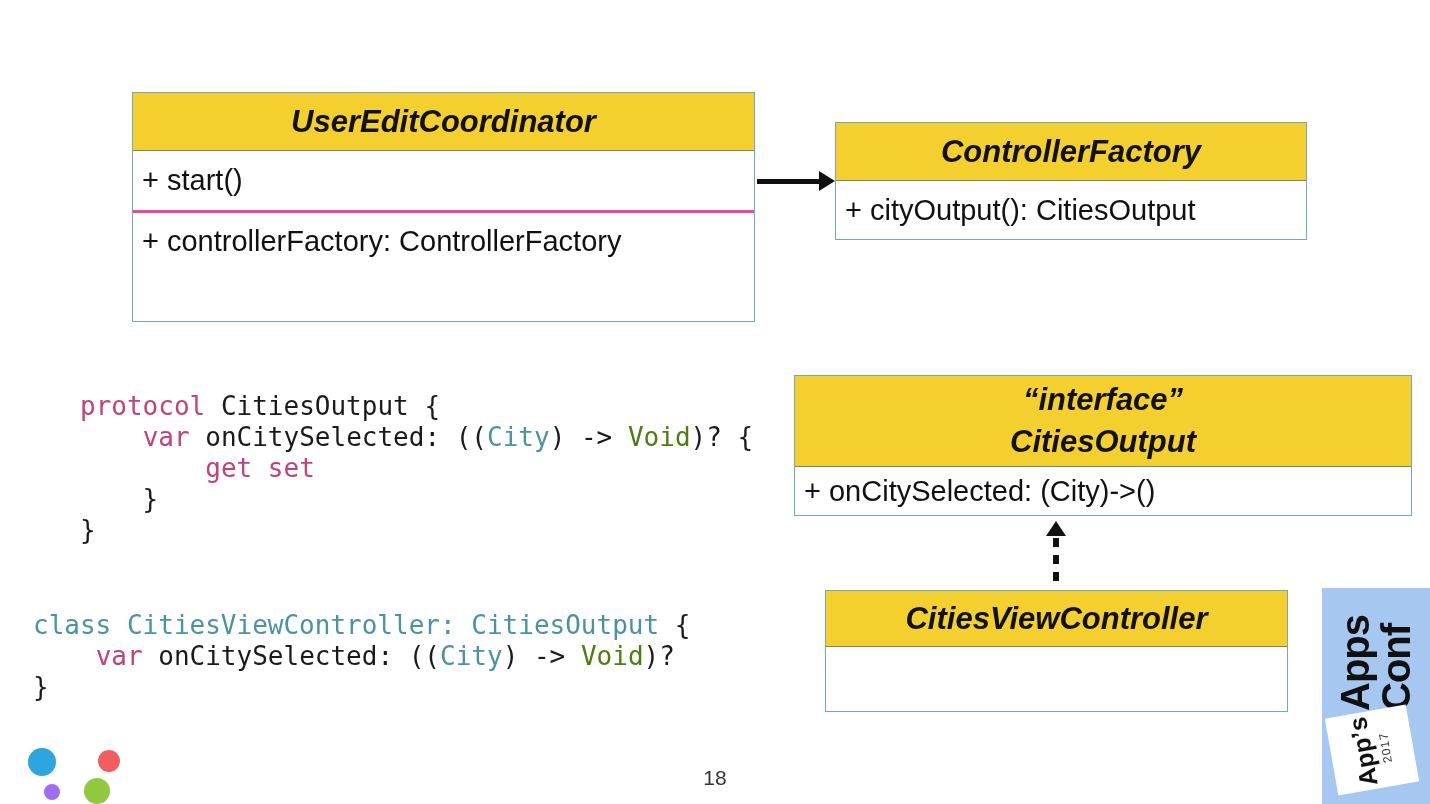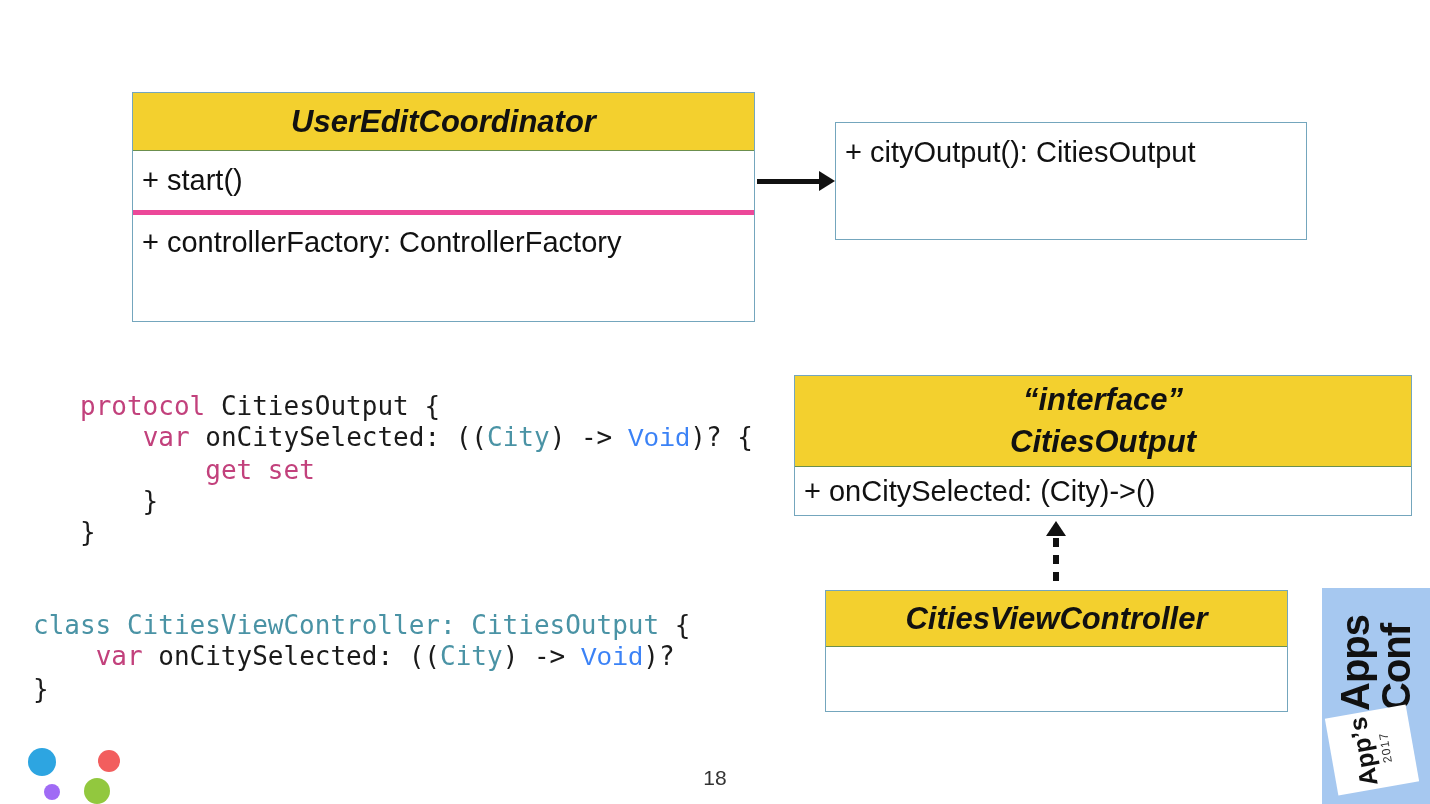--- a/index.html
+++ b/index.html
@@ -7,21 +7,21 @@
          font-family:"Liberation Sans", sans-serif; }
 
   
   .uml-box { position:absolute; background:#fff; border:1px solid #74a6bd; box-sizing:border-box; }
   .uml-header { background:#f3d02e; font-weight:bold; font-style:italic; color:#111;
                 display:flex; flex-direction:column; align-items:center; justify-content:center;
                 text-align:center; border-bottom:1px solid #6b8f4e; box-sizing:border-box;
                 font-size:31px; line-height:42px; }
   .uml-row { display:flex; align-items:center; padding-left:9px; color:#111;
              font-size:29px; box-sizing:border-box; background:#fff; }
-  .uml-row + .uml-row { border-top:5px solid #ec4899; }
+  .uml-row + .uml-row { border-top:3px solid #ec4899; }
   .uml-body-empty { box-sizing:border-box; background:#fff; }
 
   #box-uec { left:132px; top:92px;  width:623px; height:230px; }
   #box-uec .uml-header { height:58px; }
   #box-uec .uml-row { height:59px; }
 
   #box-cf  { left:835px; top:122px; width:472px; height:118px; }
   #box-cf .uml-header { height:58px; }
   #box-cf .uml-row { height:58px; }
 
@@ -46,21 +46,21 @@
                                transparent 9px,transparent 17px); }
 
   
   .code-block { position:absolute; font-family:"DejaVu Sans Mono", monospace;
                 font-size:26px; line-height:31px; color:#1a1a1a; }
   #code-protocol { left:33px; top:391px;margin-left:47px; }
   #code-class    { left:33px; top:610px; }
   .code-line { white-space:pre; }
   .seg-kw { color:#c2417c; }   
   .seg-ty { color:#4a93a5; }   
-  .seg-vd { color:#3b82f6;font-family:Liberation Mono, monospace; }   
+  .seg-vd { color:#4d7c0f; }   
   .seg-pl { color:#1a1a1a; }
 
   
   .logo { position:absolute; left:14px; top:742px; display:flex; align-items:center;flex-direction:column; }
   .logo-dots { position:relative; width:94px; height:62px; }
   .dot { position:absolute; border-radius:50%; }
   .dot-blue   { left:1px;  top:6px;  width:28px; height:28px; background:#2da5e1; }
   .dot-red    { left:71px; top:8px;  width:22px; height:22px; background:#f25e5e; }
   .dot-purple { left:17px; top:42px; width:16px; height:16px; background:#a06bf5; }
   .dot-green  { left:57px; top:36px; width:26px; height:26px; background:#92c83e; }
@@ -90,20 +90,21 @@
 <div class="uml-box" id="box-uec">
   <div class="uml-header">UserEditCoordinator</div>
   <div class="uml-row">+ start()</div>
   <div class="uml-row">+ controllerFactory: ControllerFactory</div>
 </div>
 
 <div class="assoc-line"></div>
 <div class="assoc-arrowhead"></div>
 
 <div class="uml-box" id="box-cf">
+  <div class="uml-header">ControllerFactory</div>
   <div class="uml-row">+ cityOutput(): CitiesOutput</div>
 </div>
 
 <div class="code-block" id="code-protocol">
   <div class="code-line"><span class="seg-kw">protocol </span><span class="seg-pl">CitiesOutput {</span></div>
   <div class="code-line"><span class="seg-pl">    </span><span class="seg-kw">var</span><span class="seg-pl"> onCitySelected: ((</span><span class="seg-ty">City</span><span class="seg-pl">) -&gt; </span><span class="seg-vd">Void</span><span class="seg-pl">)? {</span></div>
   <div class="code-line"><span class="seg-pl">        </span><span class="seg-kw">get set</span></div>
   <div class="code-line"><span class="seg-pl">    }</span></div>
   <div class="code-line"><span class="seg-pl">}</span></div>
 </div>

